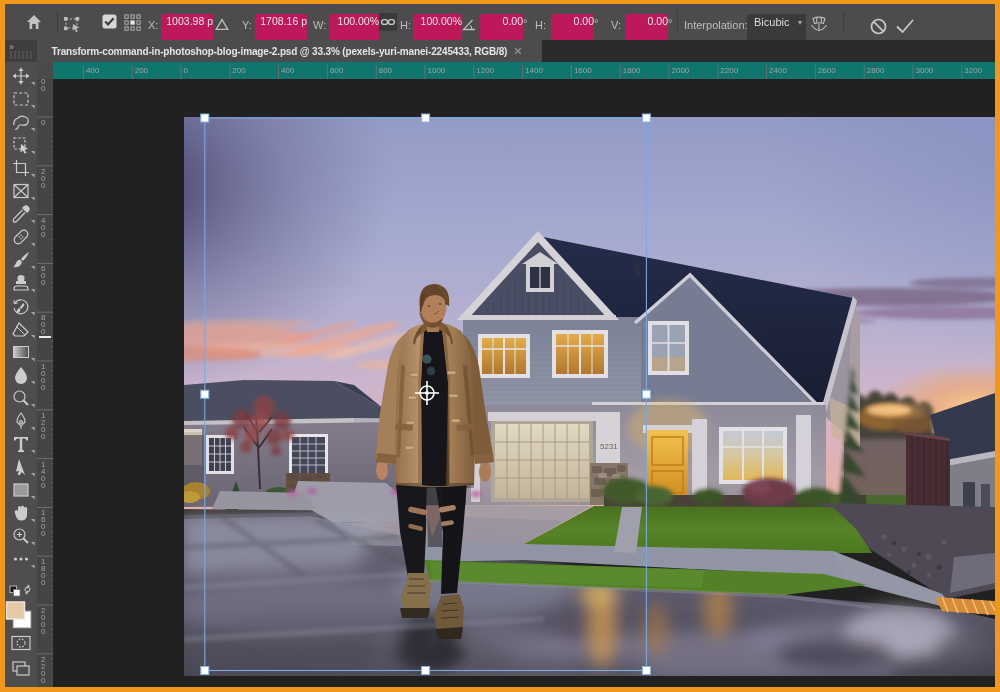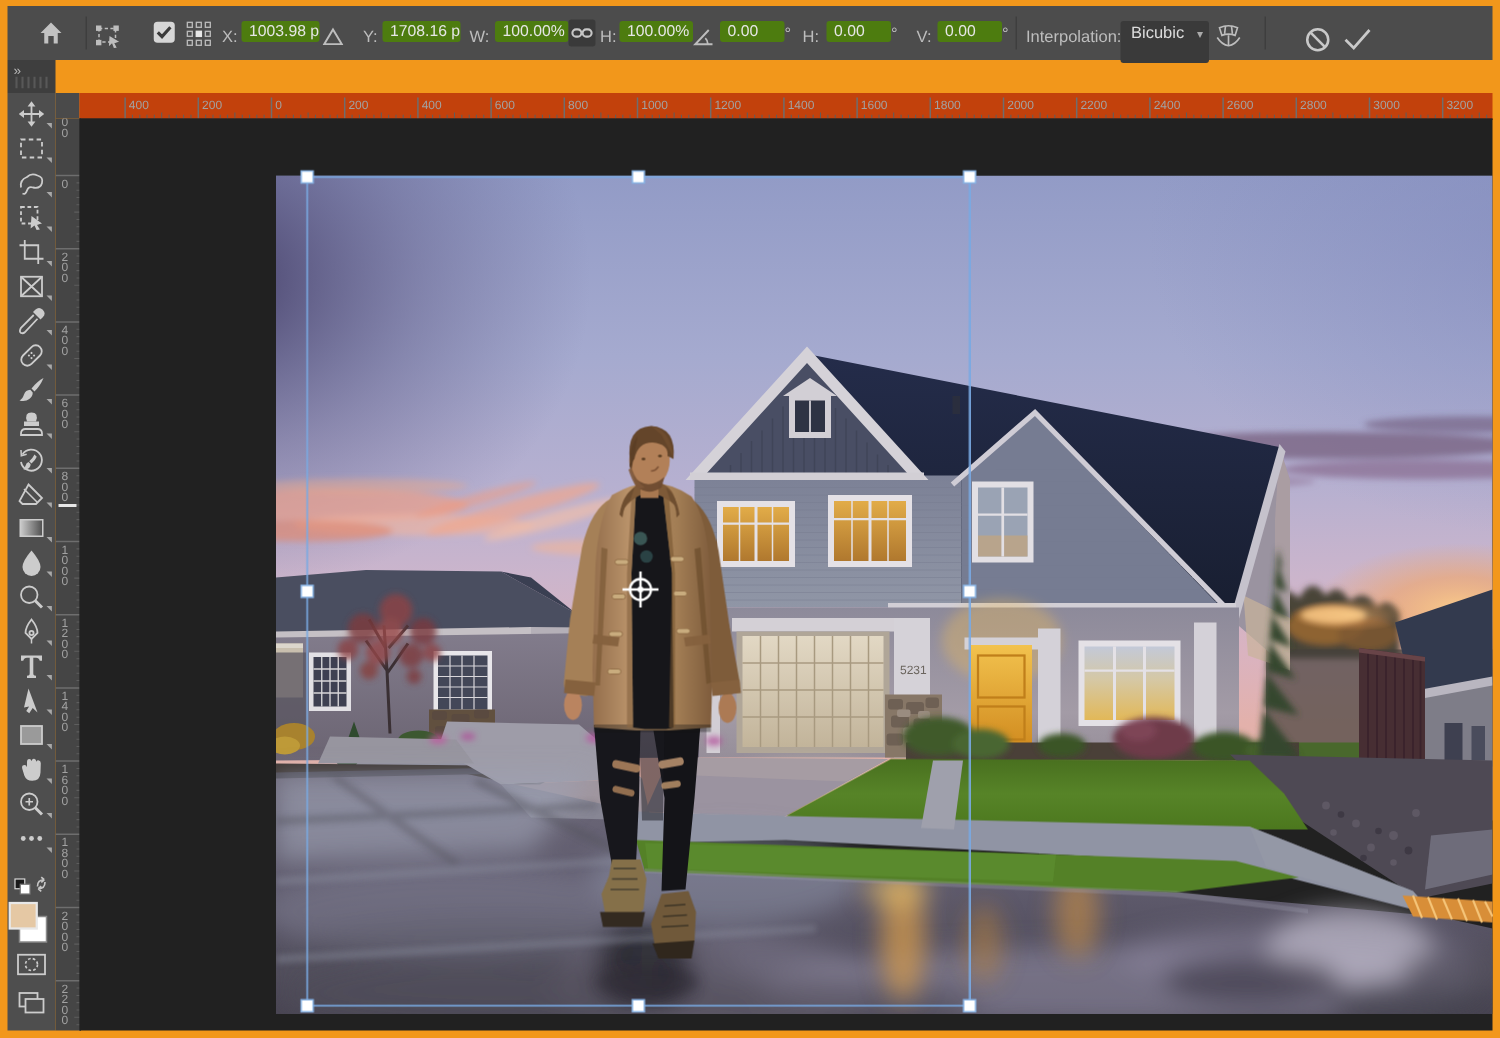--- a/index.html
+++ b/index.html
@@ -7,27 +7,27 @@
   #root{position:absolute;top:0;left:0;width:1000px;height:692px;background:#F2971B;}
   .abs{position:absolute;}
   #optbar{left:5px;top:4px;width:990px;height:36px;background:#4C4C4C;}
   #tabbar{left:5px;top:40px;width:990px;height:22px;background:#2B2B2B;}
   #tab{position:absolute;left:31.5px;top:0;width:505px;height:22px;background:#4C4C4C;color:#E4E4E4;font-size:10px;font-weight:bold;letter-spacing:-0.15px;line-height:22px;white-space:nowrap;overflow:hidden;}
   #tab span.t{padding-left:15px;}
   #tab .x{color:#9a9a9a;font-weight:normal;padding-left:6px;font-size:11px;}
   #toolhead{left:5px;top:40px;width:31.5px;height:22px;background:#3E3E3E;}
   #tools{left:5px;top:62px;width:31.5px;height:625px;background:#4E4E4E;}
   #corner{left:36.5px;top:62px;width:16.5px;height:17px;background:#4A4A4A;}
-  #rtop{left:53px;top:62px;width:942px;height:17px;background:#c2410c;border-bottom:1px solid #303030;}
+  #rtop{left:53px;top:62px;width:942px;height:17px;background:#0f766e;border-bottom:1px solid #303030;}
   #rleft{left:36.5px;top:79px;width:16.5px;height:608px;background:#454545;border-right:1px solid #303030;}
   #canvas{left:53px;top:79px;width:942px;height:608px;background:#212121;}
   #photo{left:184px;top:117px;width:811px;height:576px;}
   #overlay{left:53px;top:79px;width:942px;height:608px;pointer-events:none;}
   .lbl{color:#BDBDBD;font-size:11px;}
-  .fld{top:10px;height:14px;background:#4d7c0f;border-radius:2px;color:#E6E6E6;font-size:10.5px;line-height:15px;padding-left:5px;overflow:hidden;white-space:nowrap;position:absolute;}
+  .fld{top:10px;height:28px;background:#be185d;border-radius:2px;color:#E6E6E6;font-size:10.5px;line-height:15px;padding-left:5px;overflow:hidden;white-space:nowrap;position:absolute;text-align:right;}
 </style>
 </head>
 <body>
 <div id="root">
   <div class="abs" id="optbar">
     <svg class="abs" style="left:20px;top:9px" width="18" height="18" viewBox="0 0 18 18">
         <path d="M9 2 L16 9 L13.5 9 L13.5 16 L10.8 16 L10.8 11 L7.2 11 L7.2 16 L4.5 16 L4.5 9 L2 9 Z" fill="#C2C2C2"></path>
       </svg>
     <div class="abs" style="left:52px;top:7px;width:1px;height:22px;background:#3E3E3E"></div>
     <svg class="abs" style="left:58px;top:12px" width="18" height="16" viewBox="0 0 18 16">
@@ -97,20 +97,23 @@
       </g>
     </svg>
     <div class="abs" style="left:838px;top:7px;width:1px;height:22px;background:#3E3E3E"></div>
     <svg class="abs" style="left:865px;top:14px" width="17" height="17" viewBox="0 0 17 17">
         <circle cx="8.5" cy="8.5" r="7" fill="none" stroke="#C9C9C9" stroke-width="1.7"></circle>
         <line x1="3.6" y1="3.6" x2="13.4" y2="13.4" stroke="#C9C9C9" stroke-width="1.7"></line>
       </svg>
     <svg class="abs" style="left:890px;top:14px" width="20" height="16" viewBox="0 0 20 16">
         <path d="M2 8.5 L7.5 14 L18 2" fill="none" stroke="#C9C9C9" stroke-width="1.8"></path>
       </svg>
+  </div>
+  <div class="abs" id="tabbar">
+    <div id="tab"><span class="t">Transform-command-in-photoshop-blog-image-2.psd @ 33.3% (pexels-yuri-manei-2245433, RGB/8)</span><span class="x">✕</span></div>
   </div>
   <div class="abs" id="toolhead">
     <div style="position:absolute;left:4px;top:2px;color:#B9B9B9;font-size:9px;letter-spacing:-2px;">»</div>
     <svg style="position:absolute;left:5px;top:11px" width="22" height="8" viewBox="0 0 22 8">
         <g stroke="#585858" stroke-width="1.4">
           <line x1="1" y1="0" x2="1" y2="8"></line>
           <line x1="5" y1="0" x2="5" y2="8"></line>
           <line x1="9" y1="0" x2="9" y2="8"></line>
           <line x1="13" y1="0" x2="13" y2="8"></line>
           <line x1="17" y1="0" x2="17" y2="8"></line>

